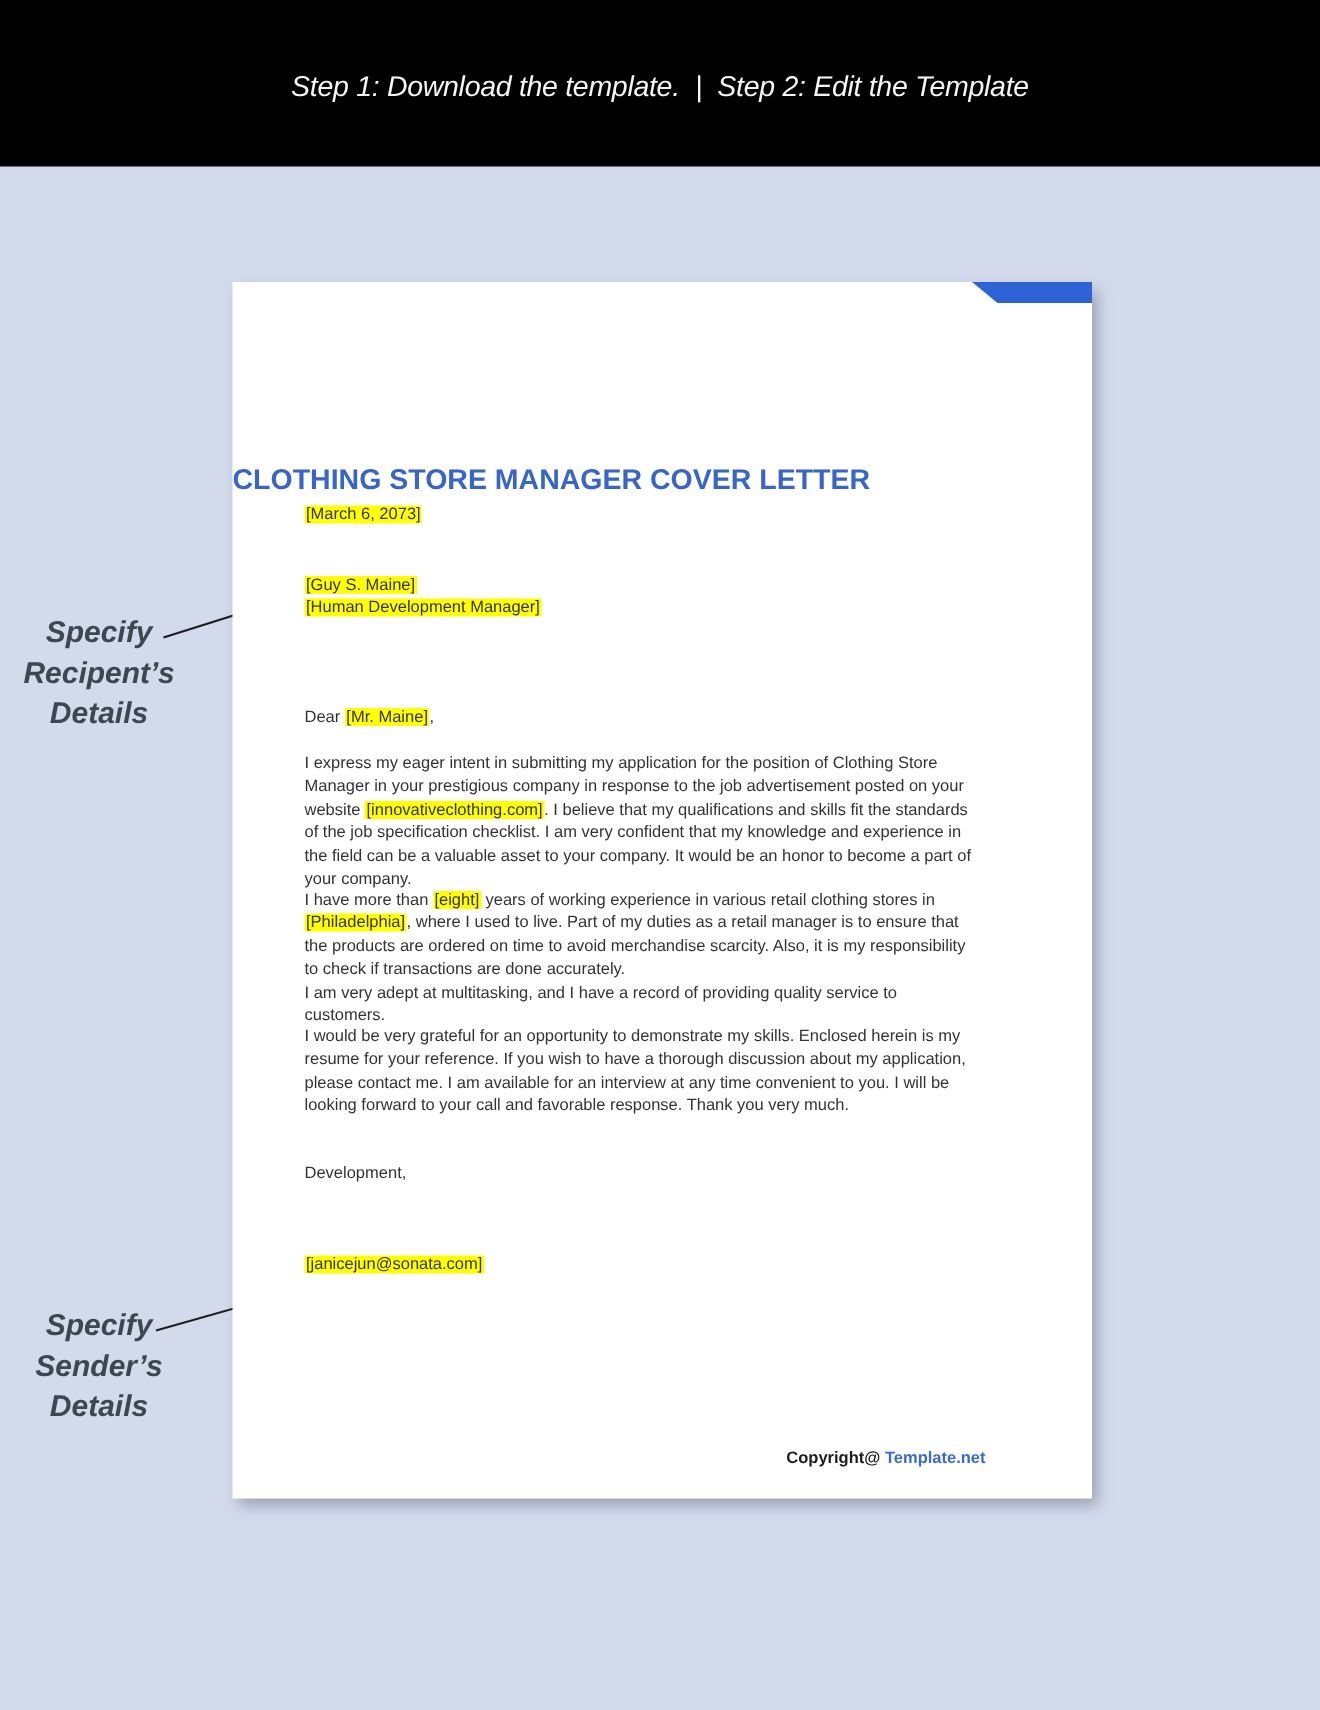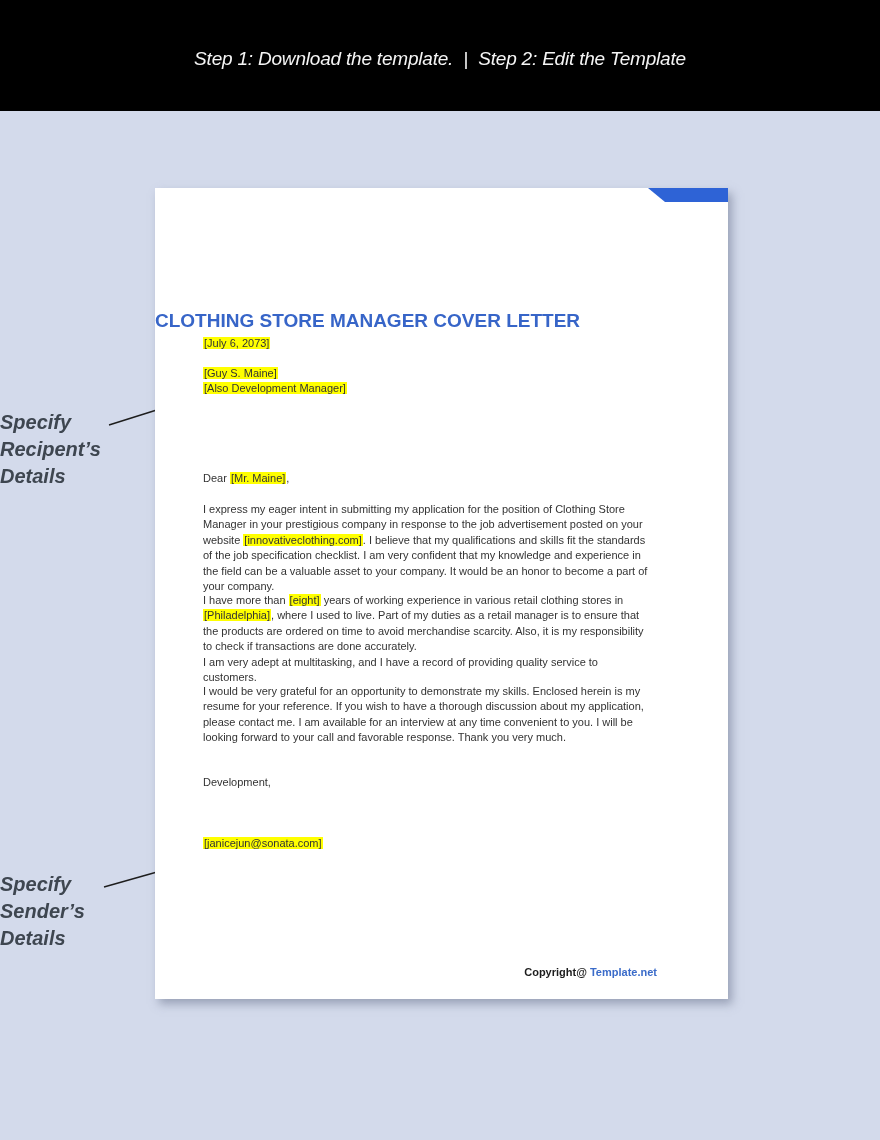--- a/index.html
+++ b/index.html
@@ -67,36 +67,37 @@
     line-height:15.4px;
     color:var(--body_text);
   }
   .block{position:absolute;left:48px;width:449px;}
   .hl{
     background:var(--highlight_yellow);
     padding:0 1px;
   }
   .addr-line{height:15.4px;}
   .blk-date{top:148px;}
-  .blk-recipient{top:178px;}
+  .blk-recipient{top:195px;}
   .blk-salutation{top:283px;}
   .blk-p1{top:314px;}
   .blk-p2{top:405px;}
   .blk-p3{top:496px;}
   .blk-closing{top:587px;}
   .blk-sender{top:648px;}
   .blk-copyright{
     position:absolute;top:777px;right:71px;left:auto;width:auto;
     font-size:11px;
   }
   .copyright-prefix{font-weight:700;color:#1c1c1c;}
   .copyright-brand{font-weight:600;color:var(--brand_blue);text-decoration:none;cursor:pointer;}
   
   .annotation{
     position:absolute;left:0;width:132px;
+    text-align:center;
     font-style:italic;
     font-weight:600;
     font-size:20px;
     line-height:27px;
     color:var(--annotation_text);
   }
   .annotation-recipient{top:409px;}
   .annotation-sender{top:871px;}
   .pointer-svg{
     position:absolute;left:0;top:0;width:880px;height:1140px;
@@ -129,26 +130,26 @@
     <line x1="104" y1="887" x2="203" y2="859" stroke="#1d1d1d" stroke-width="1.4"></line>
   </svg>
 
   <div class="page">
     <div class="corner-tab"></div>
 
     <div class="doc-title">CLOTHING STORE MANAGER COVER LETTER</div>
 
     <div class="letter">
       <div class="block blk-date">
-        <span class="hl">[July 6, 2073]</span>
+        <span class="hl">[March 6, 2073]</span>
       </div>
 
       <div class="block blk-recipient">
         <div class="addr-line"><span class="hl">[Guy S. Maine]</span></div>
-        <div class="addr-line"><span class="hl">[Also Development Manager]</span></div>
+        <div class="addr-line"><span class="hl">[Human Development Manager]</span></div>
       </div>
 
       <div class="block blk-salutation"><span>Dear </span><span class="hl">[Mr. Maine]</span><span>,</span></div>
 
       <div class="block blk-p1"><span>I express my eager intent in submitting my application for the position of Clothing Store Manager in your prestigious company in response to the job advertisement posted on your website </span><span class="hl">[innovativeclothing.com]</span><span>. I believe that my qualifications and skills fit the standards of the job specification checklist. I am very confident that my knowledge and experience in the field can be a valuable asset to your company. It would be an honor to become a part of your company.</span></div>
 
       <div class="block blk-p2"><span>I have more than </span><span class="hl">[eight]</span><span> years of working experience in various retail clothing stores in </span><span class="hl">[Philadelphia]</span><span>, where I used to live. Part of my duties as a retail manager is to ensure that the products are ordered on time to avoid merchandise scarcity. Also, it is my responsibility to check if transactions are done accurately.</span><br><span>I am very adept at multitasking, and I have a record of providing quality service to customers.</span></div>
 
       <div class="block blk-p3"><span>I would be very grateful for an opportunity to demonstrate my skills. Enclosed herein is my resume for your reference. If you wish to have a thorough discussion about my application, please contact me. I am available for an interview at any time convenient to you. I will be looking forward to your call and favorable response. Thank you very much.</span></div>
 

